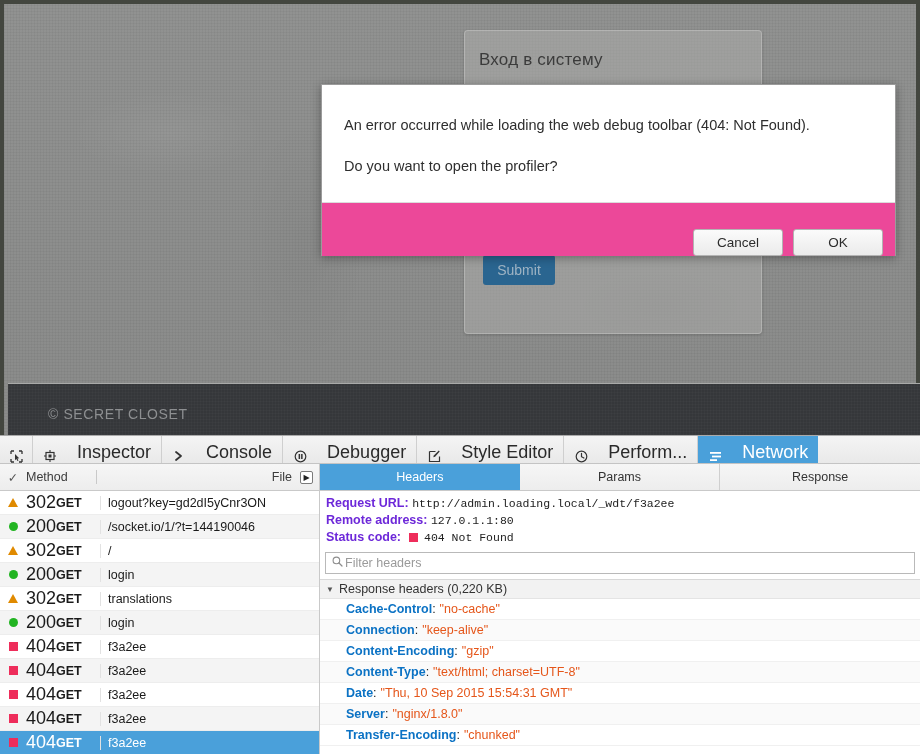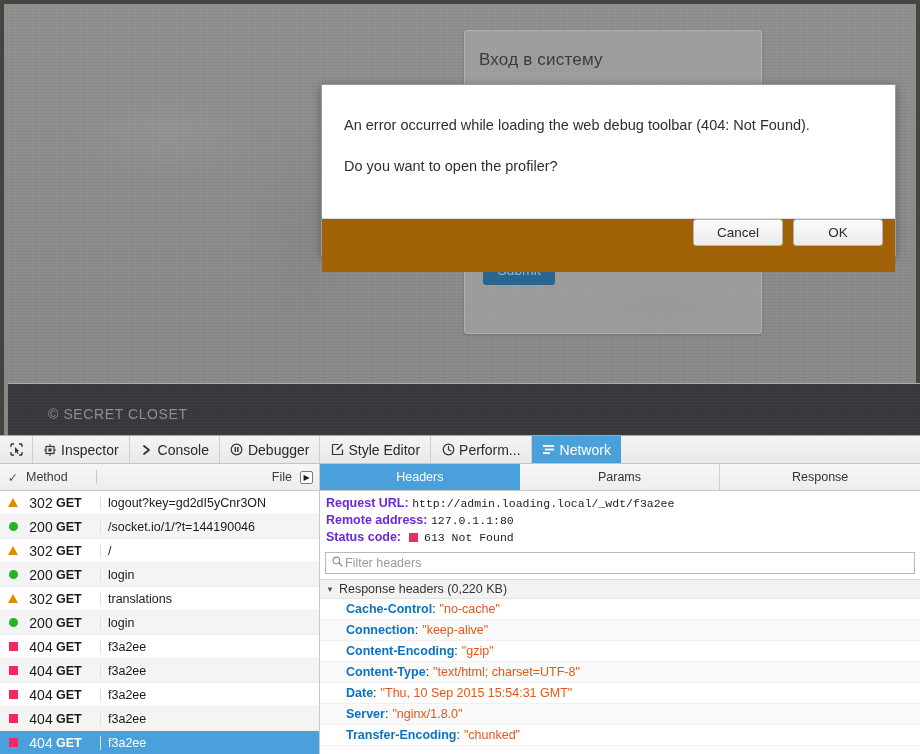--- a/index.html
+++ b/index.html
@@ -72,28 +72,28 @@
 
   
   #modal-dialog {
     position: absolute; left: 321px; top: 84px;
     width: 575px; height: 172px;
     background: #fff;
     border: 1px solid #9b9b9b;
     box-shadow: 0 2px 9px rgba(0,0,0,.32);
     z-index: 40;
   }
-  #dialog-body { padding: 30px 22px 0 22px; height: 133px; background: #fff; }
+  #dialog-body { padding: 30px 22px 0 22px; height: 117px; background: #fff; }
   .dialog-line { font-size: 14.5px; color: #2e2e2e; line-height: 1.45; }
   .dialog-line + .dialog-line { margin-top: 20px; }
   #dialog-footer {
     height: 54px;
-    background: #a16207;
+    background: #ec4899;
     border-top: 1px solid #dcdcdc;
-    display: flex; align-items: flex-start; justify-content: flex-end;
+    display: flex; align-items: flex-end; justify-content: flex-end;
     padding-right: 12px; gap: 10px;
   }
   .dlg-btn {
     min-width: 90px; height: 27px; padding: 0 14px;
     font-family: "Liberation Sans", sans-serif;
     font-size: 13.5px; color: #2c2c2c;
     background: linear-gradient(180deg, #fbfbfb 0%, #ebebeb 100%);
     border: 1px solid #b3b3b3; border-radius: 3px;
     cursor: pointer;
   }
@@ -105,24 +105,24 @@
     background: #fcfcfc;
     border-top: 1px solid #aaa;
     font-size: 12px;
   }
   #dt-toolbar {
     height: 28px; display: flex; align-items: stretch;
     background: linear-gradient(180deg, #f4f4f4 0%, #e9e9e9 100%);
     border-bottom: 1px solid #c4c4c4;
   }
   .dt-tab {
-    display: flex; align-items: center; gap: 4px;
+    display: flex; align-items: flex-end; gap: 20px;
     padding: 0 10px;
     border-right: 1px solid #cfcfcf;
-    color: #2a2a2a; font-size: 14px;
+    color: #2a2a2a; font-size: 18px;
     cursor: pointer; white-space: nowrap;
   }
   .dt-tab.picker { padding: 0 9px; }
   .dt-tab.active {
     background: #4aa0da; color: #fff; border-right: none;
   }
   .dt-ico { display: inline-flex; width: 14px; height: 14px; align-items: center; justify-content: center; }
 
   
   #net-split { display: flex; height: 291px; }
@@ -143,21 +143,21 @@
     font-size: 8px; color: #222; background: #fff;
   }
   .net-row {
     display: flex; align-items: center; height: 24px;
     border-bottom: 1px solid #ededed; cursor: pointer;
   }
   .net-row:nth-child(even) { background: #f4f4f4; }
   .net-row.selected { background: #4aa0da; }
   .net-row.selected .nr-status, .net-row.selected .nr-method, .net-row.selected .nr-file { color: #fff; }
   .nr-icon { width: 26px; display: flex; align-items: center; justify-content: center; }
-  .nr-status { width: 30px; font-size: 14px; color: #1a1a1a; text-align: center; }
+  .nr-status { width: 30px; font-size: 18px; color: #1a1a1a; }
   .nr-method { width: 44px; font-weight: bold; font-size: 12.5px; color: #1a1a1a; }
   .nr-file {
     flex: 1; font-size: 12.5px; color: #1a1a1a;
     border-left: 1px solid #e2e2e2; padding-left: 7px;
     white-space: nowrap; overflow: hidden;
   }
   .sh-tri { width: 0; height: 0; border-left: 5px solid transparent; border-right: 5px solid transparent; border-bottom: 9px solid #e08a00; }
   .sh-dot { width: 9px; height: 9px; border-radius: 50%; background: #22b422; }
   .sh-sq  { width: 9px; height: 9px; background: #ee2d5b; }
 
@@ -422,21 +422,21 @@
           <span class="sum-k">Request URL:</span>
           <span class="sum-v">http://admin.loading.local/_wdt/f3a2ee</span>
         </div>
         <div class="sum-row">
           <span class="sum-k">Remote address:</span>
           <span class="sum-v">127.0.1.1:80</span>
         </div>
         <div class="sum-row">
           <span class="sum-k">Status code:</span>
           <span class="sh-sq" style="display:inline-block;vertical-align:-1px;margin:0 3px 0 4px;"></span>
-          <span class="sum-v">613 Not Found</span>
+          <span class="sum-v">404 Not Found</span>
         </div>
       </div>
 
       <div id="filter-box">
         <span>
           <svg width="11" height="11" viewBox="0 0 11 11">
             <circle cx="4.4" cy="4.4" r="3.3" stroke="#8d8d8d" stroke-width="1.1" fill="none"></circle>
             <path d="M7 7l3 3" stroke="#8d8d8d" stroke-width="1.2" stroke-linecap="round"></path>
           </svg>
         </span>

